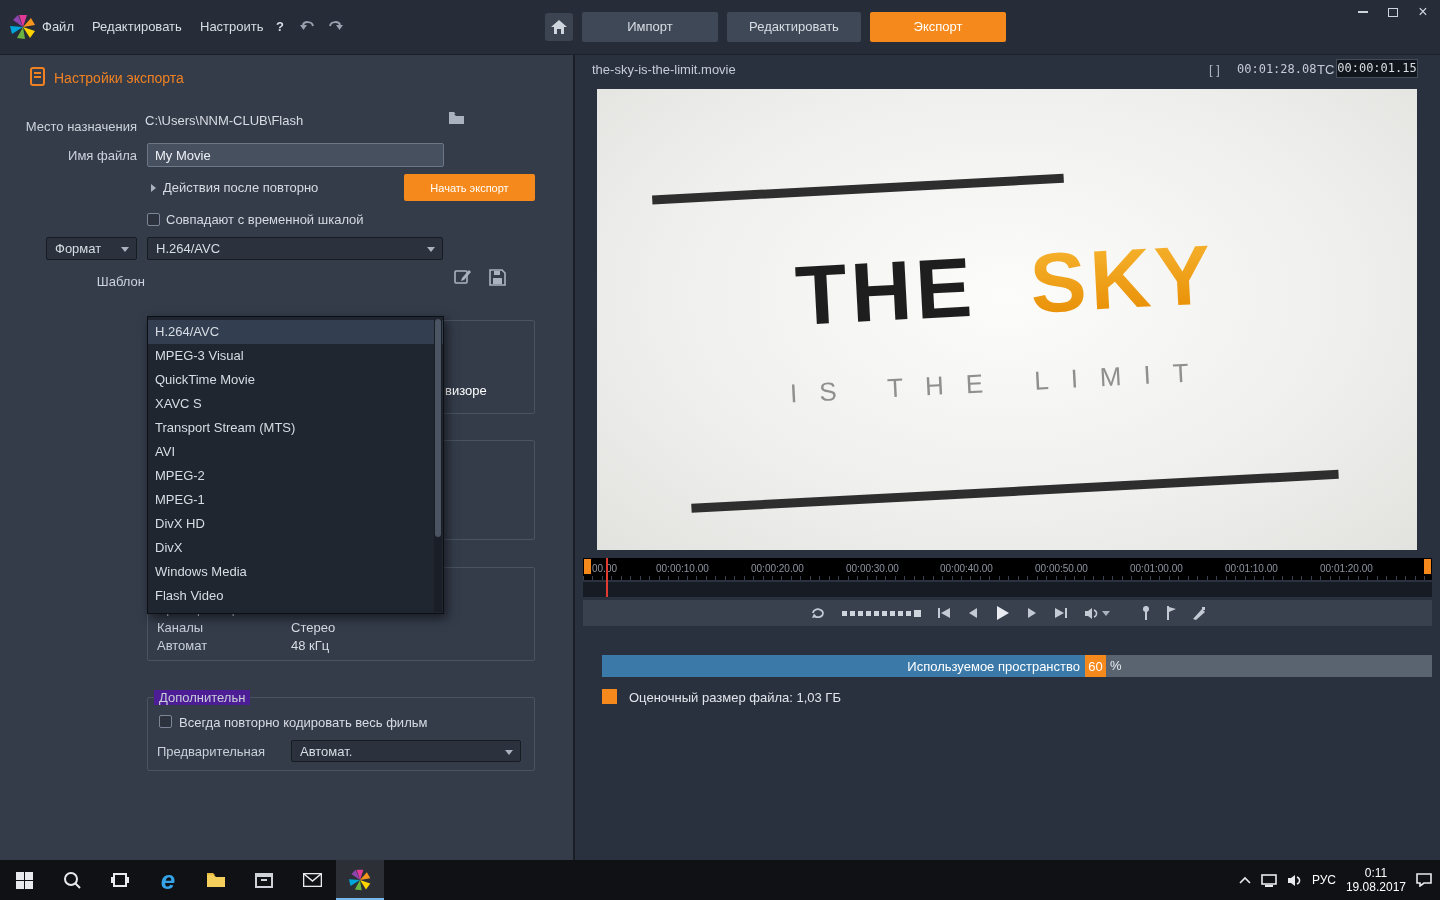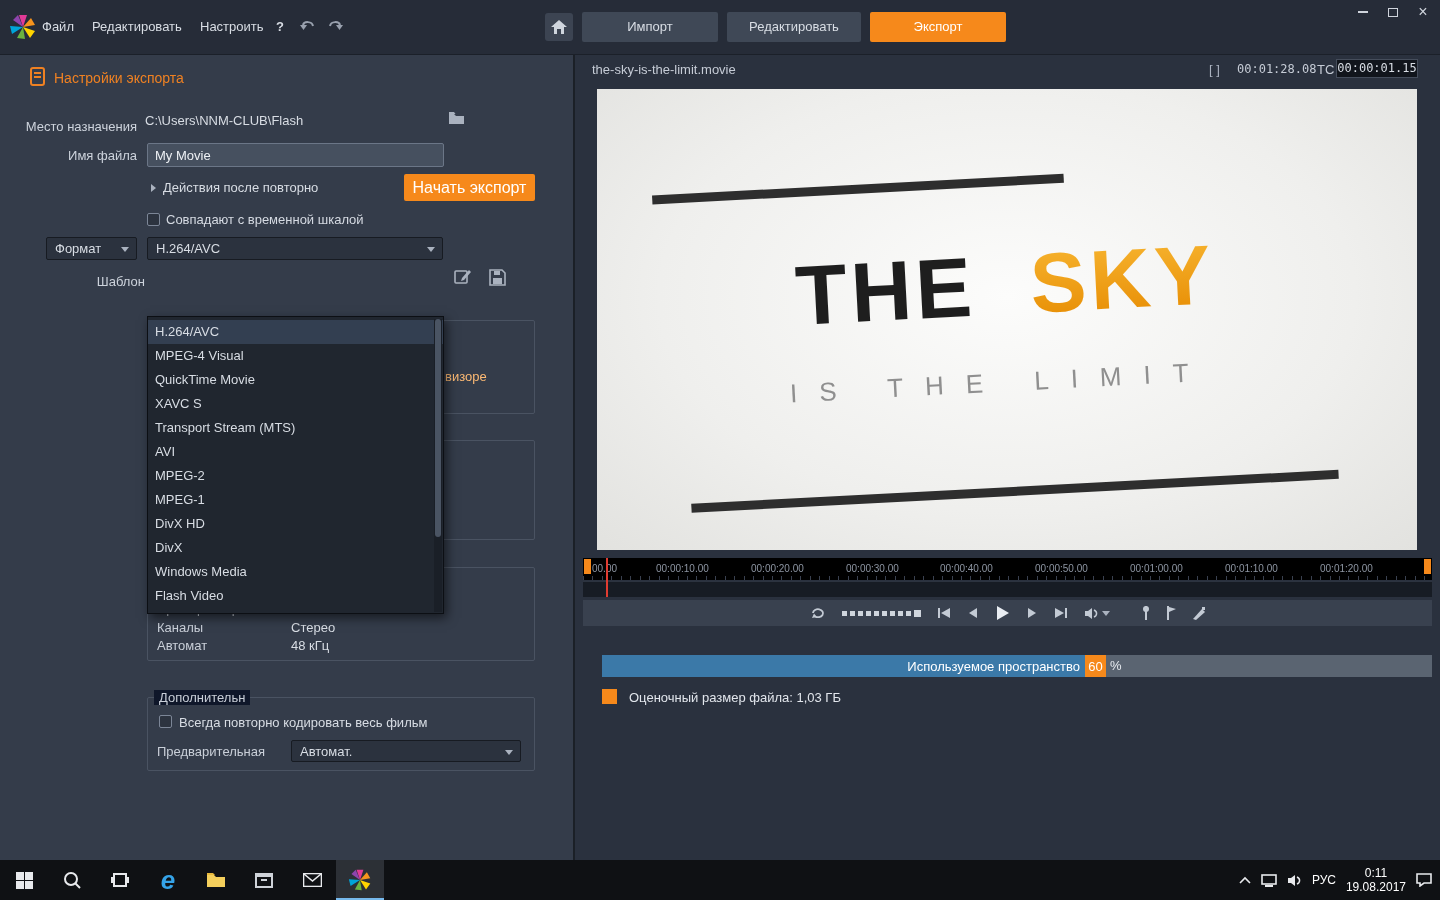--- a/index.html
+++ b/index.html
@@ -16,32 +16,32 @@
   .home-btn { position:absolute; left:545px; top:13px; width:28px; height:28px; background:#3c4452; border-radius:3px; display:flex; align-items:center; justify-content:center; }
   .winctl { position:absolute; top:0; width:30px; height:24px; display:flex; align-items:center; justify-content:center; color:#cfd4dc; }
   .min-glyph { display:inline-block; width:10px; height:2px; background:#cfd4dc; }
   .max-glyph { display:inline-block; width:10px; height:9px; border:1px solid #cfd4dc; }
 
   
   .left-panel { position:absolute; left:0; top:55px; width:575px; height:805px; background:#343c4a; border-right:2px solid #1b2027; }
   .lbl-r { position:absolute; width:137px; text-align:right; color:#cdd3dc; }
   .orange-title { color:#ef8122; font-size:14px; }
   .text-input { position:absolute; background:#46505f; border:1px solid #6b7687; border-radius:2px; color:#eef1f5; font-family:"Liberation Sans",sans-serif; font-size:13px; padding:0 7px; }
-  .btn-orange { position:absolute; background:#f6891b; border:none; border-radius:2px; color:#fff; font-size:16px; font-family:"Liberation Sans",sans-serif; }
+  .btn-orange { position:absolute; background:#f6891b; border:none; border-radius:2px; color:#fff; font-size:11px; font-family:"Liberation Sans",sans-serif; }
   .cb { position:absolute; width:13px; height:13px; background:#2c333f; border:1px solid #7c8697; border-radius:2px; }
   .caret-right { position:absolute; width:0; height:0; border-left:5px solid #aab2bf; border-top:4px solid transparent; border-bottom:4px solid transparent; }
   .caret-down { position:absolute; width:0; height:0; border-top:5px solid #aab2bf; border-left:4px solid transparent; border-right:4px solid transparent; }
   .select-box { position:absolute; background:#2b323e; border:1px solid #171b22; border-radius:2px; color:#d8dde4; line-height:21px; padding:0 8px; }
   .dropdown { position:absolute; left:147px; top:261px; width:297px; height:298px; background:#20262f; border:1px solid #0c0f14; box-shadow:3px 4px 10px rgba(0,0,0,.55); z-index:30; padding-top:3px; }
   .dd-item { height:24px; line-height:24px; padding-left:7px; color:#d8dde4; }
   .dd-item.selected { background:#333f51; }
   .dd-scroll { position:absolute; right:1px; top:2px; width:8px; height:293px; background:#1a1f27; }
   .dd-thumb { position:absolute; left:1px; top:0; width:6px; height:218px; background:#4a5463; border-radius:3px; }
   .group { position:absolute; border:1px solid #4a5362; border-radius:2px; }
-  .group-label { position:absolute; top:-8px; background:#0f172a; padding:0 5px; color:#c9cfd8; }
+  .group-label { position:absolute; top:-8px; background:#4c1d95; padding:0 5px; color:#c9cfd8; }
   .kv-label { position:absolute; left:9px; color:#c9cfd8; }
   .kv-value { position:absolute; left:143px; color:#d8dde4; }
   .icon-btn { position:absolute; width:22px; height:22px; display:flex; align-items:center; justify-content:center; }
 
   
   .right-panel { position:absolute; left:577px; top:55px; width:863px; height:805px; background:#2a313e; }
   .preview-title { position:absolute; color:#c6ccd6; }
   .tc-box { position:absolute; background:#11151c; border:1px solid #454d5b; color:#d8dde4; font-family:"DejaVu Sans Mono",monospace; font-size:12px; text-align:center; }
   .video { position:absolute; left:20px; top:34px; width:820px; height:461px; background:radial-gradient(ellipse at 50% 45%, #fcfcfb 0%, #efefed 60%, #e2e2df 100%); overflow:hidden; }
   .slide { position:absolute; left:0; top:0; width:820px; height:461px; transform:rotate(-3deg); }
@@ -179,26 +179,26 @@
     </span>
     <span class="icon-btn" style="left:486px; top:211px;">
       <svg width="17" height="17" viewBox="0 0 17 17">
           <path d="M1 1 h12 l3 3 v12 h-15 z" fill="none" stroke="#aab2bf" stroke-width="1.6"></path>
           <rect x="4" y="9" width="9" height="6" fill="#aab2bf"></rect>
           <rect x="5" y="2" width="6" height="4" fill="#aab2bf"></rect>
         </svg>
     </span>
 
     <div class="group" style="left:156px; top:265px; width:379px; height:94px;"></div>
-    <span class="abs" style="left:445px; top:314px; color:#fdba74;">визоре</span>
+    <span class="abs" style="left:445px; top:328px; color:#ffffff;">визоре</span>
     <div class="group" style="left:156px; top:385px; width:379px; height:100px;"></div>
 
     <div class="dropdown">
       <div class="dd-item selected">H.264/AVC</div>
-      <div class="dd-item">MPEG-4 Visual</div>
+      <div class="dd-item">MPEG-3 Visual</div>
       <div class="dd-item">QuickTime Movie</div>
       <div class="dd-item">XAVC S</div>
       <div class="dd-item">Transport Stream (MTS)</div>
       <div class="dd-item">AVI</div>
       <div class="dd-item">MPEG-2</div>
       <div class="dd-item">MPEG-1</div>
       <div class="dd-item">DivX HD</div>
       <div class="dd-item">DivX</div>
       <div class="dd-item">Windows Media</div>
       <div class="dd-item">Flash Video</div>

